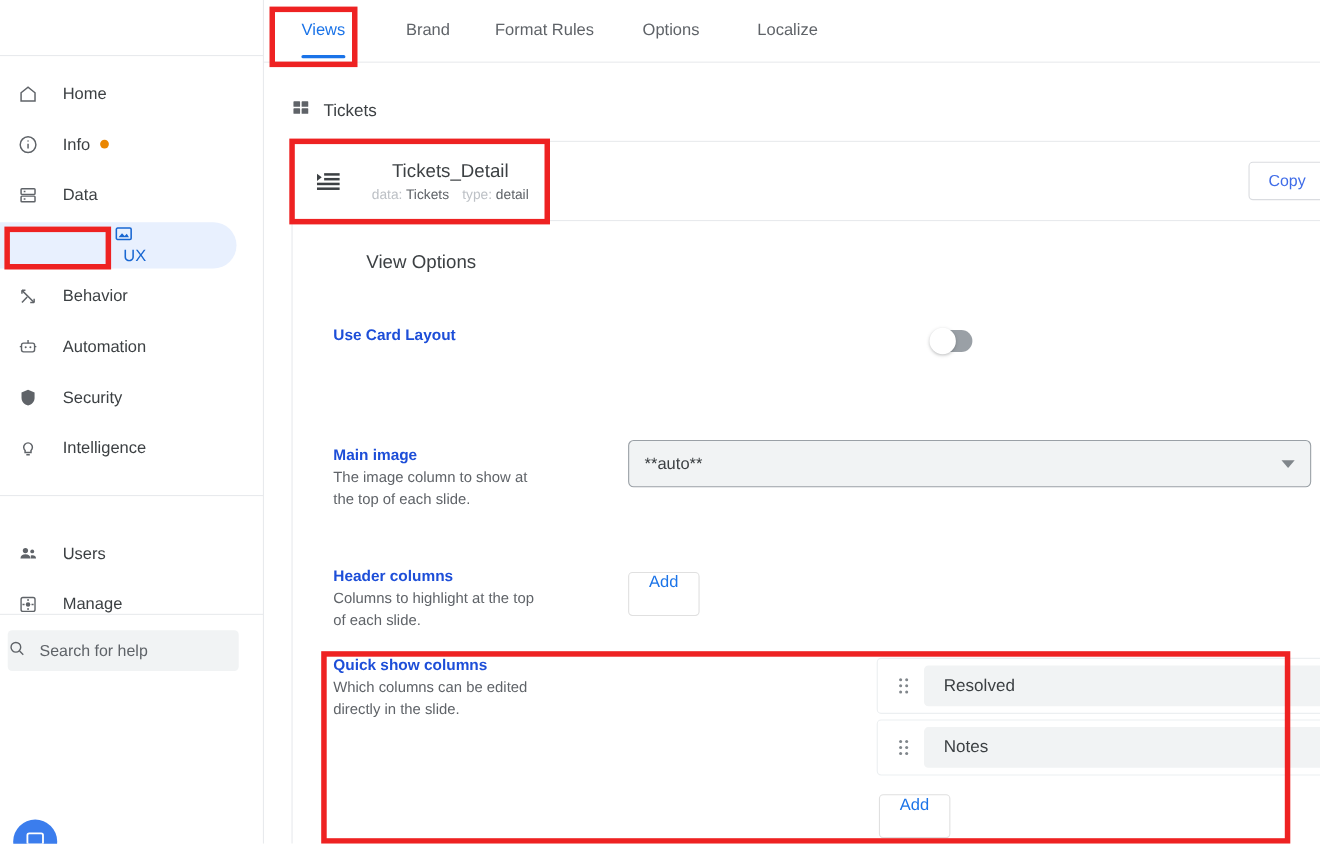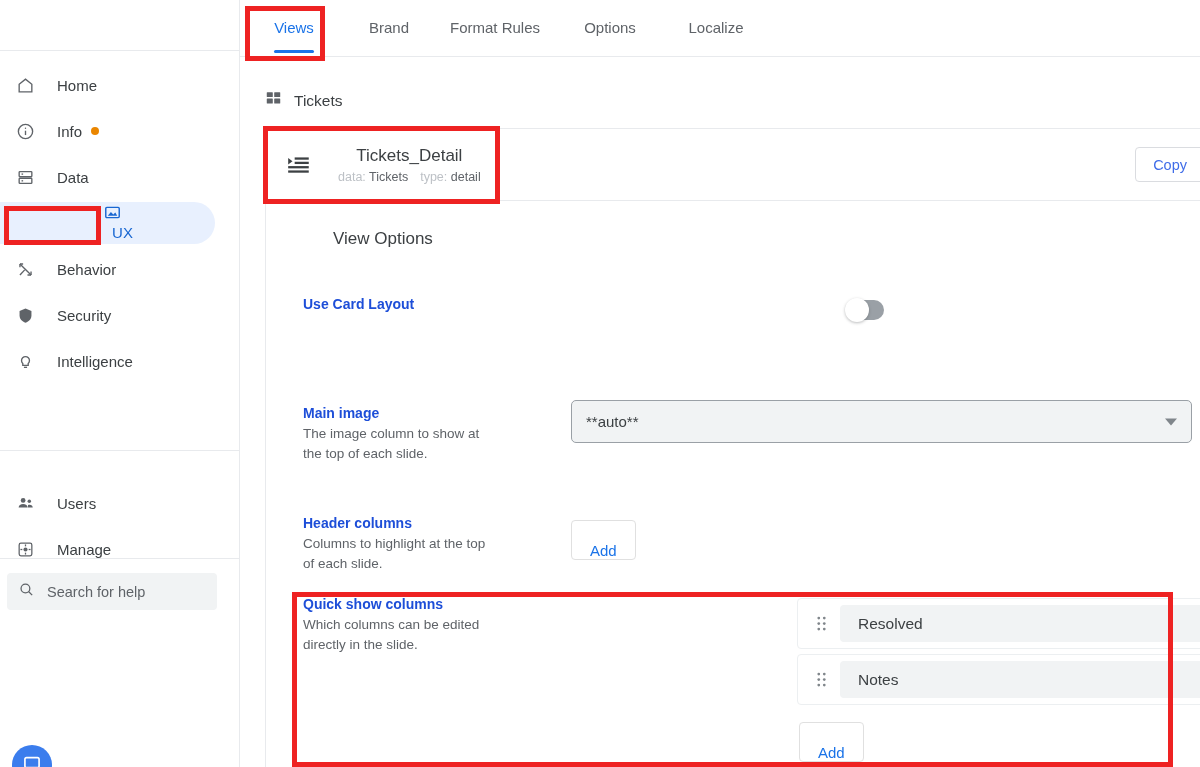--- a/index.html
+++ b/index.html
@@ -72,21 +72,20 @@
     background: #ea8600; margin-left: 9px;
     display: inline-block;
   }
 
   .search-box {
     position: absolute; left: 7px; top: 573px;
     width: 210px; height: 37px;
     background: #f1f3f4;
     border-radius: 4px;
     display: flex; align-items: center;
-    padding-left: 11px;
     gap: 12px;
   }
   .search-box .sb-ph { color: #5f6368; font-size: 14.5px; }
 
   .chat-fab {
     position: absolute; left: 12px; top: 745px;
     width: 40px; height: 40px;
     border-radius: 50%;
     background: #3b7ded;
     display: flex; align-items: center; justify-content: center;
@@ -183,21 +182,21 @@
     position: absolute; right: 14px; top: 50%; transform: translateY(-50%);
     width: 0; height: 0;
     border-left: 6px solid transparent;
     border-right: 6px solid transparent;
     border-top: 7px solid #80868b;
   }
 
   .add-btn {
     height: 40px; padding: 0 18px;
     border: 1px solid #e0e0e0; border-radius: 4px;
-    display: flex; align-items: flex-end; justify-content: center;
+    display: flex; align-items: flex-start; justify-content: center;
     background: #fff; color: #1a73e8; font-size: 15px; cursor: pointer;
   }
 
   .qrow {
     position: absolute; left: 531px;
     width: 617px; height: 51px;
     border: 1px solid #eceff1; border-radius: 4px;
     background: #fff;
     display: flex; align-items: center;
   }
@@ -284,20 +283,33 @@
           <svg width="19" height="19" viewBox="0 0 24 24" fill="none" stroke="#5f6368" stroke-width="1.7">
             <path d="M5 5 L19 19"></path>
             <path d="M5 19 L11 12.5"></path>
             <path d="M19 19 L14.5 19 M19 19 L19 14.5"></path>
             <path d="M5 5 L9 5 M5 5 L5 9"></path>
           </svg>
         </span>
         <span class="ni-label">Behavior</span>
       </div>
 
+      <div class="nav-item">
+        <span class="ni-ico">
+          <svg width="19" height="19" viewBox="0 0 24 24" fill="none" stroke="#5f6368" stroke-width="1.6">
+            <rect x="4.5" y="7.5" width="15" height="10" rx="2.4"></rect>
+            <circle cx="9.3" cy="12.3" r="1.15" fill="#5f6368" stroke="none"></circle>
+            <circle cx="14.7" cy="12.3" r="1.15" fill="#5f6368" stroke="none"></circle>
+            <line x1="12" y1="4" x2="12" y2="7.5"></line>
+            <line x1="2.5" y1="11.5" x2="4.5" y2="11.5"></line>
+            <line x1="19.5" y1="11.5" x2="21.5" y2="11.5"></line>
+          </svg>
+        </span>
+        <span class="ni-label">Automation</span>
+      </div>
 
       <div class="nav-item">
         <span class="ni-ico">
           <svg width="19" height="19" viewBox="0 0 24 24" fill="#5f6368" stroke="none">
             <path d="M12 3 L19.5 6.2 V12 c0 4.6 -3.1 7.6 -7.5 9 c-4.4 -1.4 -7.5 -4.4 -7.5 -9 V6.2 Z"></path>
           </svg>
         </span>
         <span class="ni-label">Security</span>
       </div>
 

